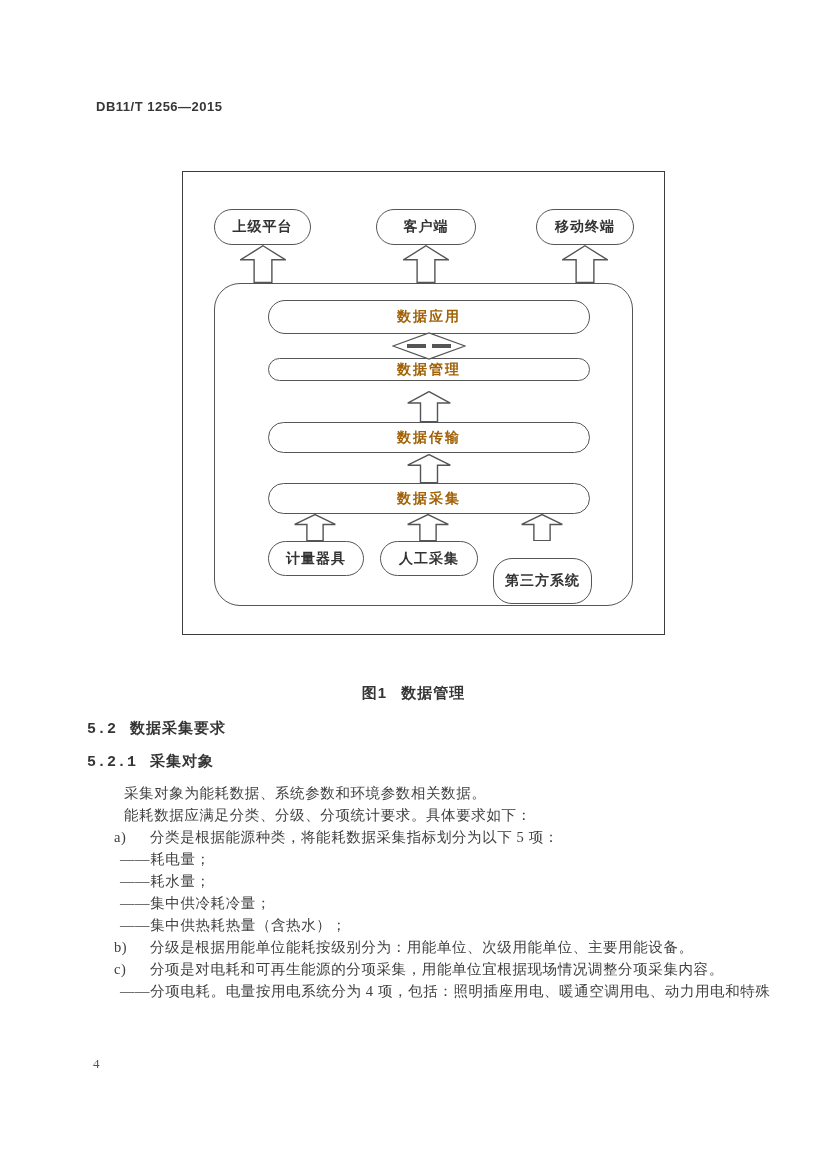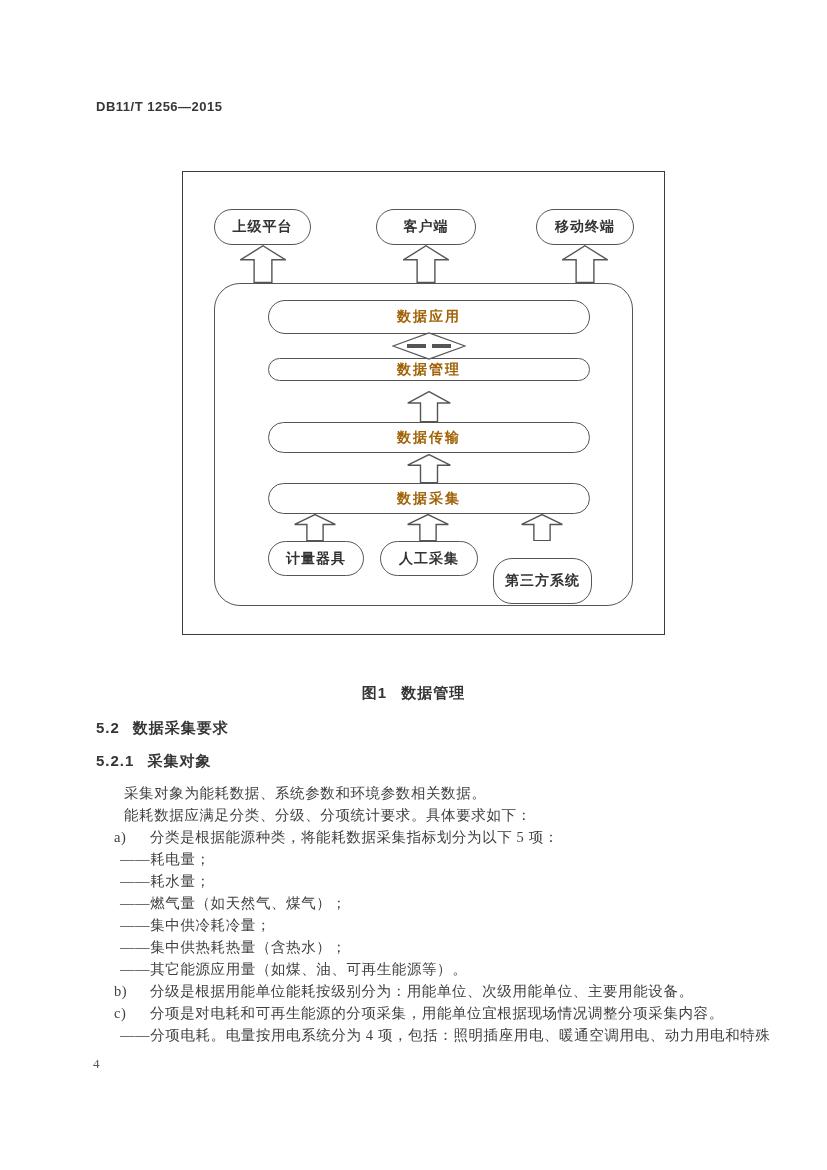--- a/index.html
+++ b/index.html
@@ -85,22 +85,22 @@
     text-align: center;
     font-family: "Liberation Sans", "DejaVu Sans", sans-serif;
     font-weight: bold;
     font-size: 15px;
     letter-spacing: 1px;
     color: #353535;
   }
   .figure-caption .cap-title { margin-left: 14px; }
   .section-heading {
     position: absolute;
-    left: 96px;
-    font-family: Liberation Sans, sans-serif;
+    left: 87px;
+    font-family: Liberation Mono, monospace;
     font-weight: bold;
     font-size: 15px;
     letter-spacing: 1px;
     color: #353535;
   }
   .section-heading .sec-title { margin-left: 13px; }
   
   .body-text {
     position: absolute;
     left: 96px;
@@ -238,24 +238,22 @@
   </div>
 
   <div class="body-text">
     <div class="body-line line--para">采集对象为能耗数据、系统参数和环境参数相关数据。</div>
     <div class="body-line line--para">能耗数据应满足分类、分级、分项统计要求。具体要求如下：</div>
     <div class="body-line line--item">
       <span class="item-label">a)</span><span>分类是根据能源种类，将能耗数据采集指标划分为以下 5 项：</span>
     </div>
     <div class="body-line line--dash">——耗电量；</div>
     <div class="body-line line--dash">——耗水量；</div>
-    <div class="body-line line--dash">——燃气量（如天然气、煤气）；</div>
     <div class="body-line line--dash">——集中供冷耗冷量；</div>
     <div class="body-line line--dash">——集中供热耗热量（含热水）；</div>
-    <div class="body-line line--dash">——其它能源应用量（如煤、油、可再生能源等）。</div>
     <div class="body-line line--item">
       <span class="item-label">b)</span><span>分级是根据用能单位能耗按级别分为：用能单位、次级用能单位、主要用能设备。</span>
     </div>
     <div class="body-line line--item">
       <span class="item-label">c)</span><span>分项是对电耗和可再生能源的分项采集，用能单位宜根据现场情况调整分项采集内容。</span>
     </div>
     <div class="body-line line--dash">——分项电耗。电量按用电系统分为 4 项，包括：照明插座用电、暖通空调用电、动力用电和特殊</div>
   </div>
 
   <div class="page-number">4</div>

